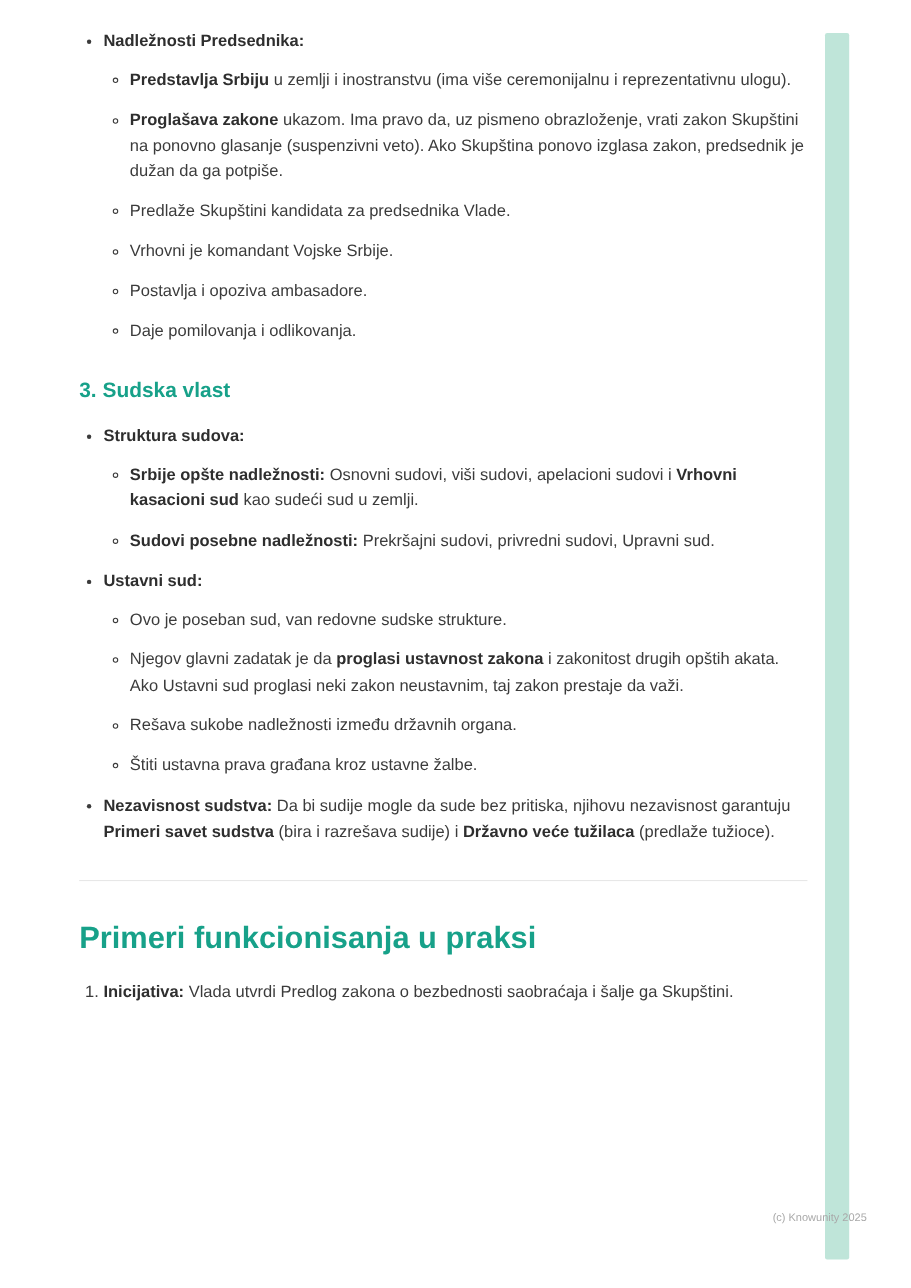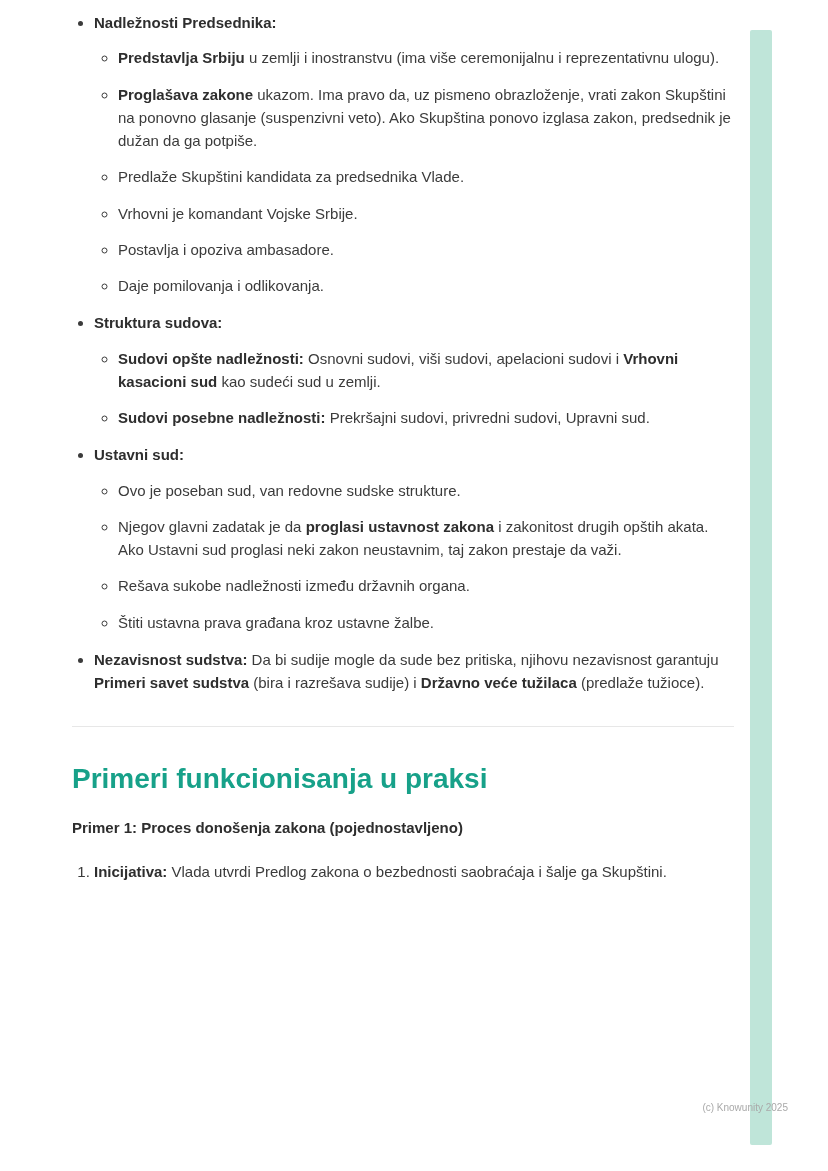--- a/index.html
+++ b/index.html
@@ -9,21 +9,21 @@
     width:828px; height:1171px; position:relative; overflow:hidden;
     background:#ffffff; color:var(--text);
     font-family:"Liberation Sans","DejaVu Sans",sans-serif;
     font-size:15px; line-height:1.55;
   }
   .stripe {
     position:absolute; top:30px; bottom:26px; right:56px; width:22px;
     background:var(--stripe); border-radius:2px; z-index:1;
   }
   .content {
-    position:absolute; left:72px; top:11px; width:662px; z-index:2;
+    position:absolute; left:72px; top:26px; width:662px; z-index:2;
   }
   ul.l1 { list-style:disc; margin:0; padding-left:22px; }
   ul.l1 > li { margin-bottom:14px; }
   ul.l2 { list-style:circle; margin:12px 0 0 0; padding-left:24px; }
   ul.l2 > li { margin-bottom:13px; }
   ul.l2 > li:last-child { margin-bottom:0; }
   .b { font-weight:bold; color:var(--bold); }
   h3.sub {
     color:var(--accent); font-size:19px; font-weight:bold;
     margin:32px 0 16px 0; line-height:1.3;
@@ -62,47 +62,47 @@
         <li><span class="b">Predstavlja Srbiju</span><span> u zemlji i inostranstvu (ima više ceremonijalnu i reprezentativnu ulogu).</span></li>
         <li><span class="b">Proglašava zakone</span><span> ukazom. Ima pravo da, uz pismeno obrazloženje, vrati zakon Skupštini na ponovno glasanje (suspenzivni veto). Ako Skupština ponovo izglasa zakon, predsednik je dužan da ga potpiše.</span></li>
         <li><span>Predlaže Skupštini kandidata za predsednika Vlade.</span></li>
         <li><span>Vrhovni je komandant Vojske Srbije.</span></li>
         <li><span>Postavlja i opoziva ambasadore.</span></li>
         <li><span>Daje pomilovanja i odlikovanja.</span></li>
       </ul>
     </li>
   </ul>
 
+  <h3 class="sub">3. Sudska vlast</h3>
 
 
   <ul class="l1">
     <li>
       <span><span class="b">Struktura sudova:</span></span>
       <ul class="l2">
-        <li><span class="b">Sudovi opšte nadležnosti:</span><span> Osnovni sudovi, viši sudovi, apelacioni sudovi i </span><span class="b">Vrhovni kasacioni sud</span><span> kao sudeći sud u zemlji.</span></li>
+        <li><span class="b">Srbije opšte nadležnosti:</span><span> Osnovni sudovi, viši sudovi, apelacioni sudovi i </span><span class="b">Vrhovni kasacioni sud</span><span> kao sudeći sud u zemlji.</span></li>
         <li><span class="b">Sudovi posebne nadležnosti:</span><span> Prekršajni sudovi, privredni sudovi, Upravni sud.</span></li>
       </ul>
     </li>
     <li>
       <span><span class="b">Ustavni sud:</span></span>
       <ul class="l2">
         <li><span>Ovo je poseban sud, van redovne sudske strukture.</span></li>
         <li><span>Njegov glavni zadatak je da </span><span class="b">proglasi ustavnost zakona</span><span> i zakonitost drugih opštih akata. Ako Ustavni sud proglasi neki zakon neustavnim, taj zakon prestaje da važi.</span></li>
         <li><span>Rešava sukobe nadležnosti između državnih organa.</span></li>
         <li><span>Štiti ustavna prava građana kroz ustavne žalbe.</span></li>
       </ul>
     </li>
     <li><span class="b">Nezavisnost sudstva:</span><span> Da bi sudije mogle da sude bez pritiska, njihovu nezavisnost garantuju </span><span class="b">Primeri savet sudstva</span><span> (bira i razrešava sudije) i </span><span class="b">Državno veće tužilaca</span><span> (predlaže tužioce).</span></li>
   </ul>
 
   <hr class="divider">
 
   <h2 class="big">Primeri funkcionisanja u praksi</h2>
 
-  <h4 class="example-title">Primer 1: Proces donošenja zakona (pojednostavljeno)</h4>
 
   <ol class="steps">
     <li><span class="b">Inicijativa:</span><span> Vlada utvrdi Predlog zakona o bezbednosti saobraćaja i šalje ga Skupštini.</span></li>
   </ol>
 
 </div>
 
 <div class="copyright">(c) Knowunity 2025</div>
 
 </body></html>

